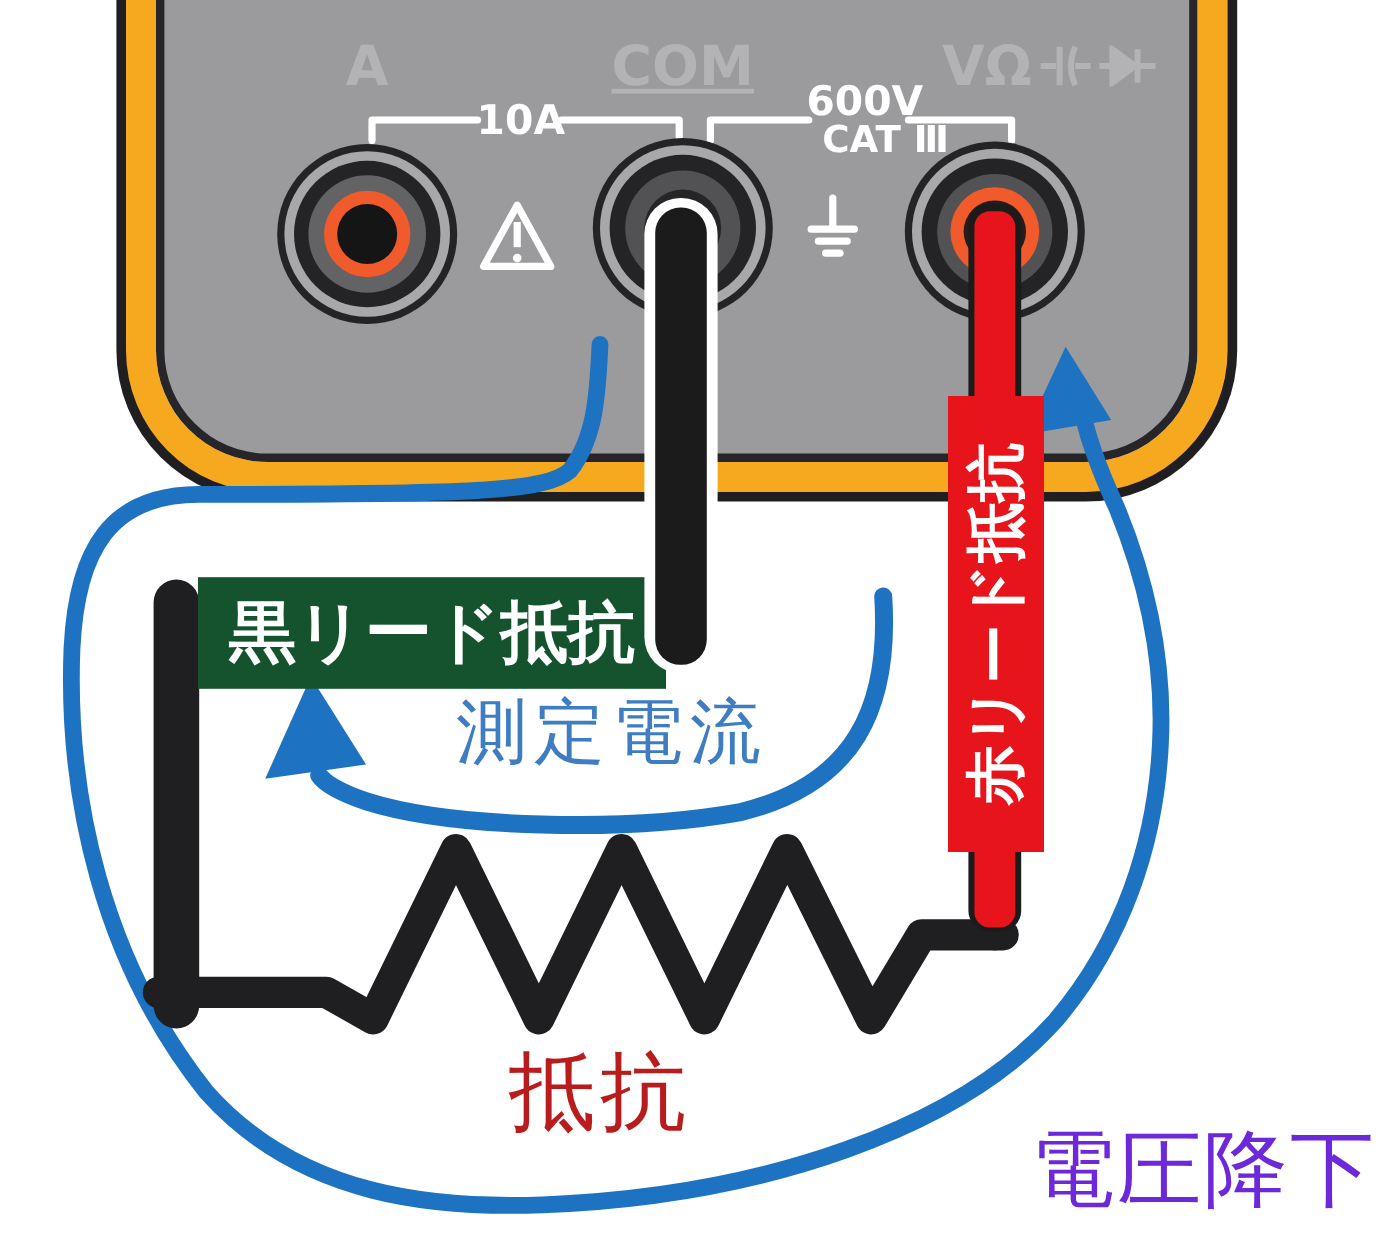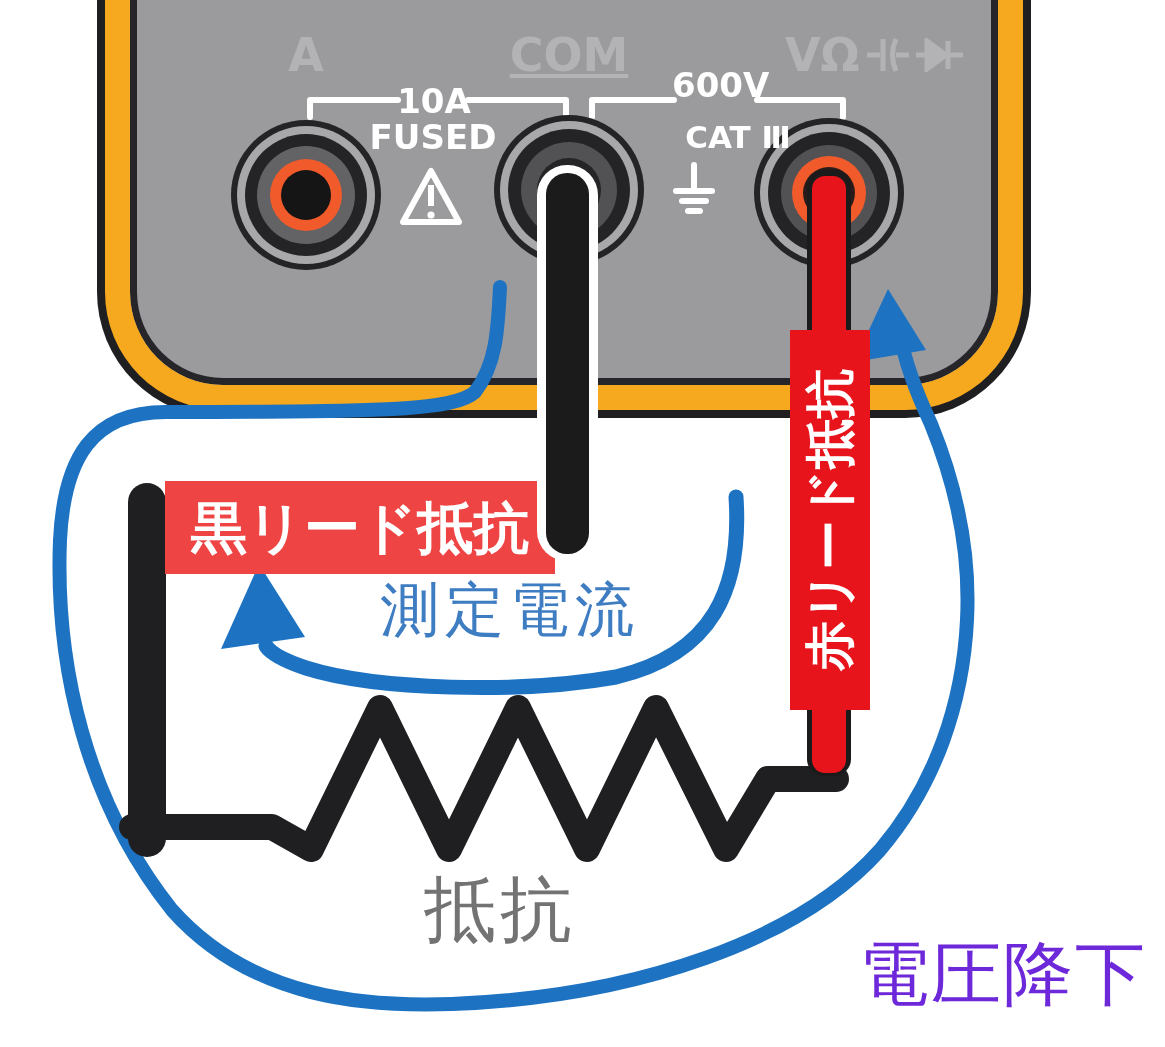--- a/index.html
+++ b/index.html
@@ -14,30 +14,30 @@
     box-sizing:border-box;background:#9b9b9d;border:25px solid #f6a81e;
     border-radius:8px 8px 118px 118px;
     box-shadow:0 0 0 8px #1f1f22, inset 0 0 0 7px #26262a;
   }
   
   .jacklabel{color:#b3b3b5;font-weight:bold;font-size:46px;text-align:center;line-height:1;}
   .whitesmall{color:#ffffff;font-weight:bold;font-size:34px;text-align:center;line-height:1;}
   #v-label-row{display:flex;align-items:center;gap:7px;}
   
   #black-lead-label{
-    left:165px;top:481px;width:390px;height:93px;background:#ef4444;
+    left:165px;top:481px;width:390px;height:93px;background:#14532d;
     color:#ffffff;font-weight:bold;font-size:56px;line-height:93px;text-align:center;
   }
   #red-lead-label{
     left:640px;top:480px;width:380px;height:80px;background:#e8141c;
     color:#ffffff;font-weight:bold;font-size:50px;line-height:80px;text-align:center;
     transform:rotate(-90deg);
   }
   #current-label{left:345px;top:578px;width:330px;font-size:59px;color:#3f7dc3;text-align:center;line-height:1.1;letter-spacing:6px;}
-  #resistor-label{left:408px;top:870px;width:184px;font-size:72px;color:#737373;text-align:center;line-height:1.1;letter-spacing:4px;}
+  #resistor-label{left:408px;top:870px;width:184px;font-size:72px;color:#b91c1c;text-align:center;line-height:1.1;letter-spacing:4px;}
   #vdrop-label{left:843px;top:936px;width:320px;font-size:70px;color:#6d28d9;text-align:center;line-height:1.1;letter-spacing:2px;}
   svg{position:absolute;left:0;top:0;}
   .z1{z-index:1}.z2{z-index:2}.z3{z-index:3}.z4{z-index:4}
 </style>
 </head>
 <body>
 
 <div id="stage">
 
   <div id="meter" class="z1"></div>
@@ -134,23 +134,22 @@
     <svg width="48" height="34" viewBox="0 0 48 34" style="position:static">
       <g stroke="#b3b3b5" stroke-width="5">
         <line x1="0" y1="17" x2="9" y2="17"></line>
         <polygon points="11,3 11,31 30,17" fill="#b3b3b5"></polygon>
         <line x1="32" y1="3" x2="32" y2="31"></line>
         <line x1="34" y1="17" x2="47" y2="17"></line>
       </g>
     </svg>
   </div>
   <div class="abs whitesmall z2" style="left:396px;top:84px;width:76px;">10A</div>
-  <div class="abs whitesmall z2" style="left:360px;top:120px;width:146px;">FUSED</div>
   <div class="abs whitesmall z2" style="left:672px;top:68px;width:88px;">600V</div>
-  <div class="abs whitesmall z2" style="left:678px;top:122px;width:120px;font-size:31px;">CAT Ⅲ</div>
+  <div class="abs whitesmall z2" style="left:678px;top:102px;width:120px;font-size:31px;">CAT Ⅲ</div>
 
   <div class="abs z3" id="black-lead-label">黒リード抵抗</div>
   <div class="abs z3" id="red-lead-label">赤リード抵抗</div>
   <div class="abs z3" id="current-label">測定電流</div>
   <div class="abs z3" id="resistor-label">抵抗</div>
   <div class="abs z3" id="vdrop-label">電圧降下</div>
 
   <svg class="z4" width="1165" height="1047" viewBox="0 0 1165 1047" style="pointer-events:none">
     <g>
       <rect x="537" y="165" width="61" height="396" rx="30" fill="#ffffff"></rect>

